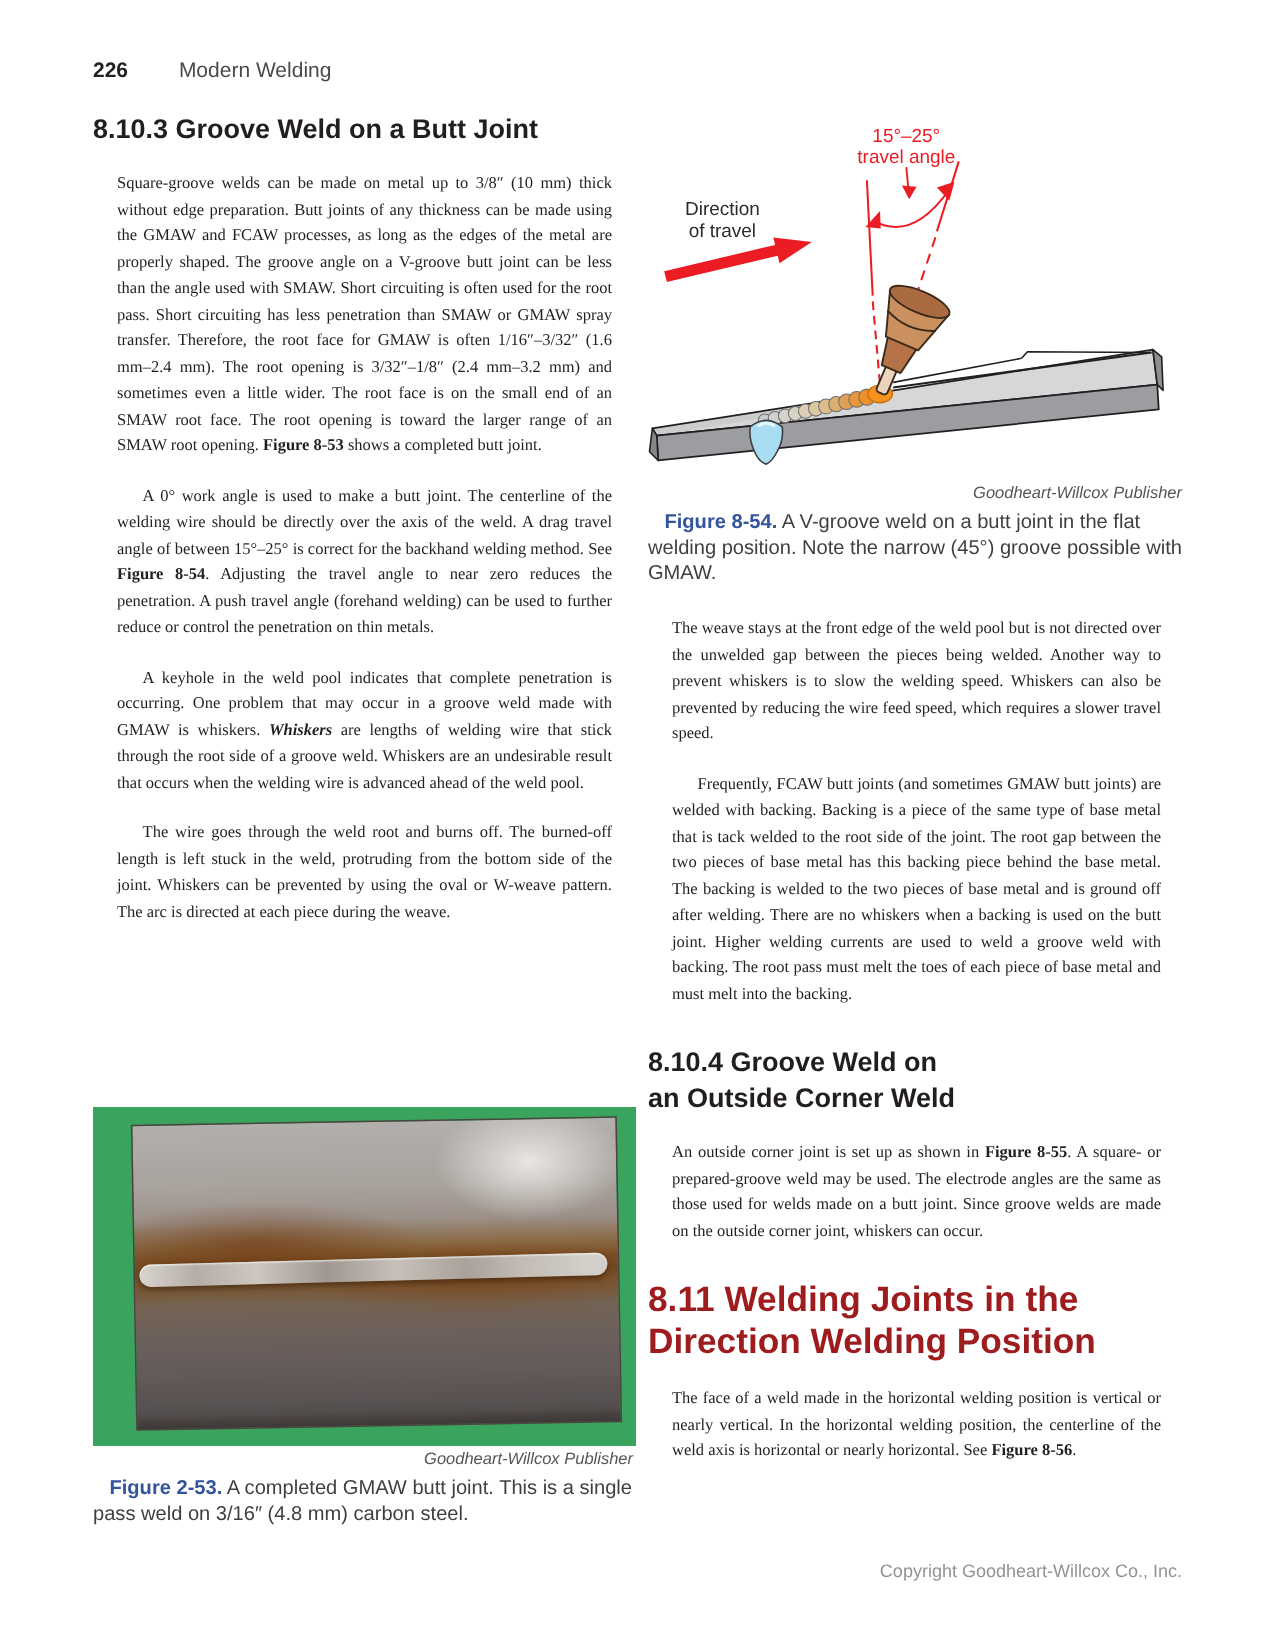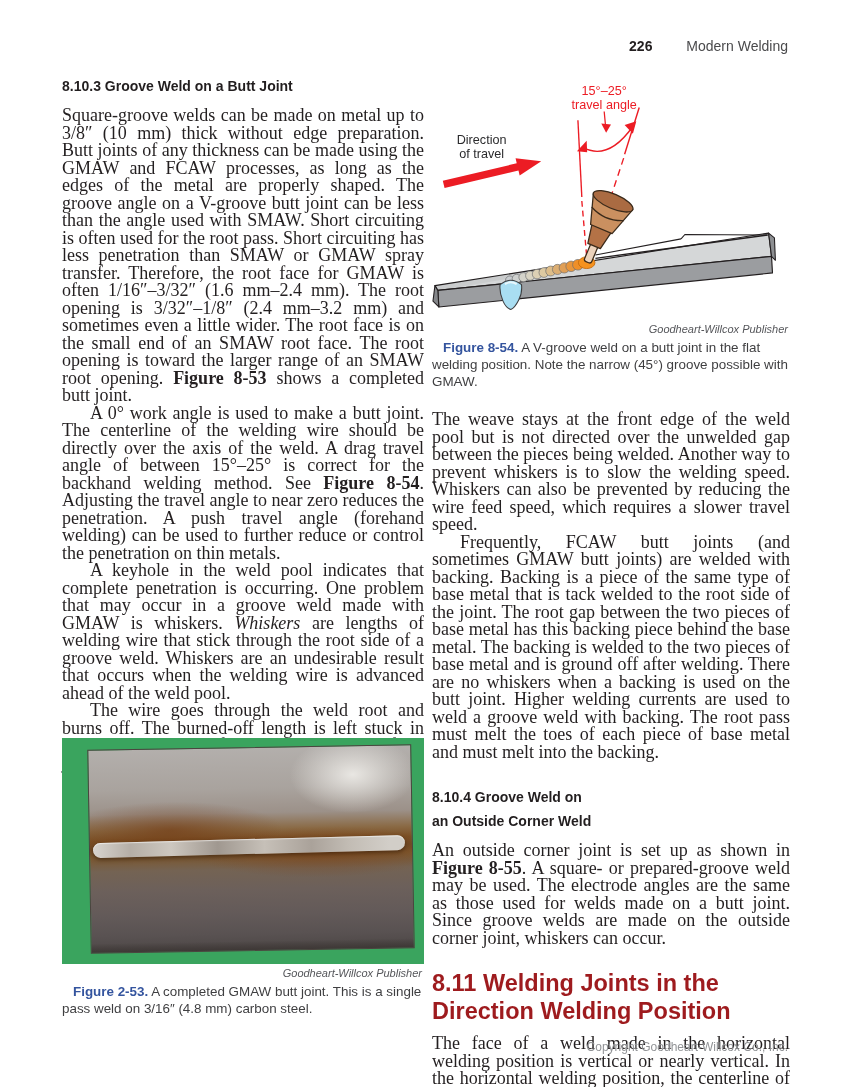--- a/index.html
+++ b/index.html
@@ -1,37 +1,37 @@
 <!DOCTYPE html>
 <html><head>
 <meta charset="utf-8">
 <style>
   html,body{margin:0;padding:0;background:#ffffff;}
   body{width:849px;height:1087px;position:relative;overflow:hidden;
        font-family:"Liberation Serif",serif;color:#231f20;}
 
   
   .runhead{position:absolute;left:62px;top:38px;width:726px;
-           font-family:"Liberation Sans",sans-serif;font-size:14px;text-align:right;}
+           font-family:"Liberation Sans",sans-serif;font-size:14px;}
   .runhead .pagenum{font-weight:bold;color:#231f20;}
   .runhead .title{color:#4a4a4c;margin-left:30px;}
 
   
   .col-left{position:absolute;left:62px;top:74px;width:362px;}
   .col-right{position:absolute;left:432px;top:78px;width:358px;}
 
   .h-sub{font-family:"Liberation Sans",sans-serif;font-weight:bold;
-         font-size:14px;line-height:24px;color:#221e1f;margin:0 0 9px 0;}
+         font-size:18px;line-height:24px;color:#221e1f;margin:0 0 9px 0;}
   .h-major{font-family:"Liberation Sans",sans-serif;font-weight:bold;
            font-size:23.5px;line-height:28px;color:#9e1b1e;margin:22px 0 10px 0;}
 
-  .body-p{font-size:18px;line-height:17.5px;text-align:justify;margin:0;}
+  .body-p{font-size:11px;line-height:17.5px;text-align:justify;margin:16px;}
   .body-p.indent{text-indent:1.55em;}
   .run-bold{font-weight:bold;}
-  .run-bolditalic{font-weight:normal;font-style:italic;}
+  .run-bolditalic{font-weight:bold;font-style:italic;}
 
   .fig-credit{font-family:"Liberation Sans",sans-serif;font-style:italic;
               font-size:11px;color:#55565a;text-align:right;margin:3px 2px 0 0;}
   .fig-caption{font-family:"Liberation Sans",sans-serif;font-size:13.4px;
                line-height:16.8px;color:#3f3f41;margin-top:5px;}
   .fig-label{color:#34549e;font-weight:bold;padding-left:11px;}
 
   
   .fig54{width:358px;}
   .fig54 svg{display:block;}

